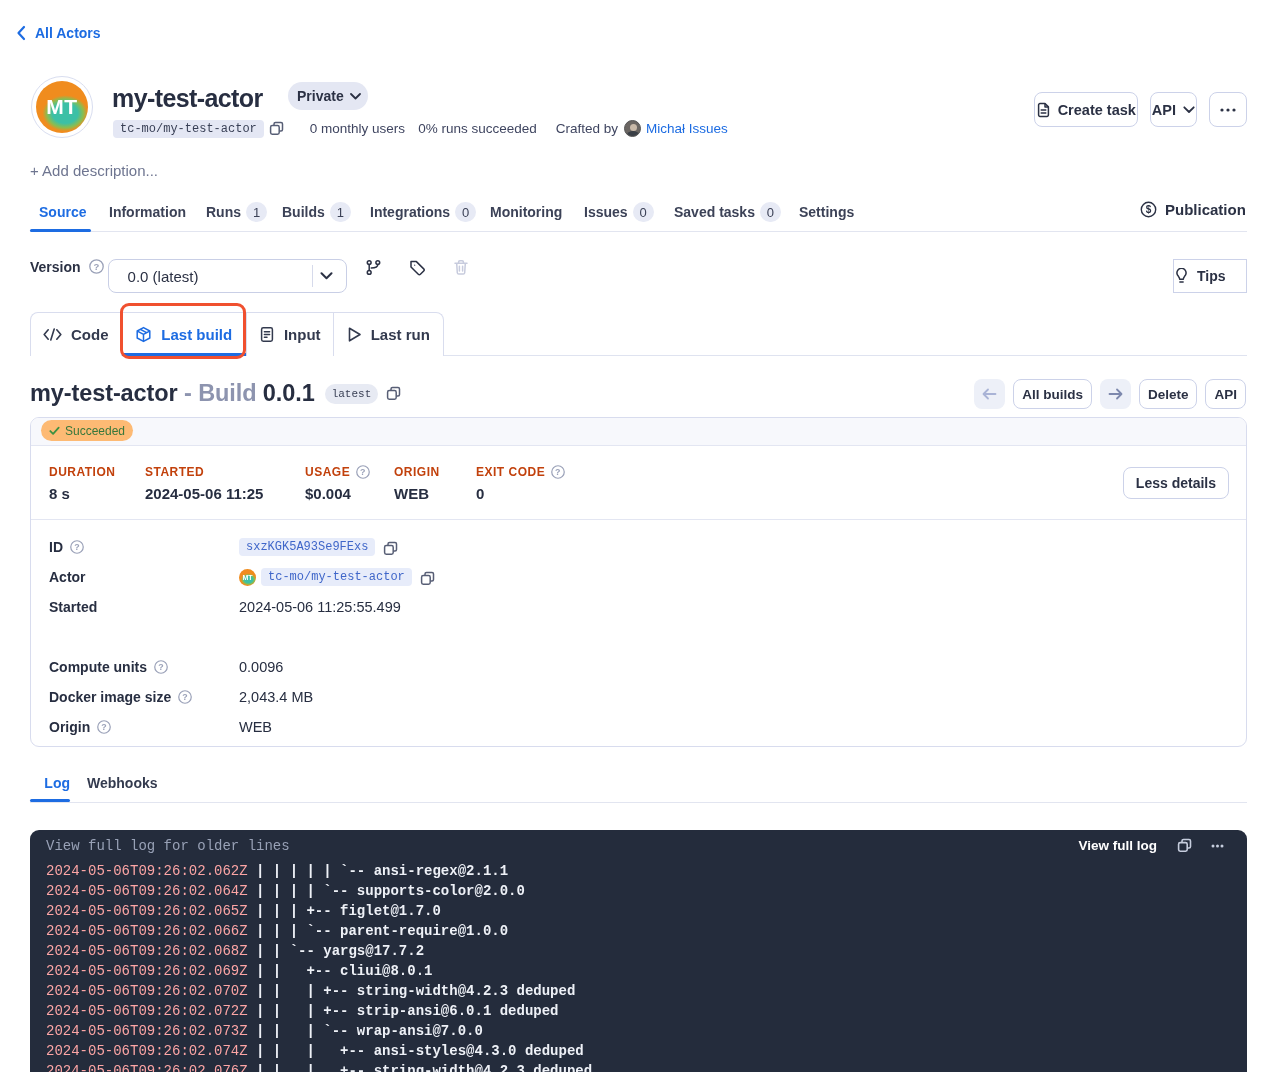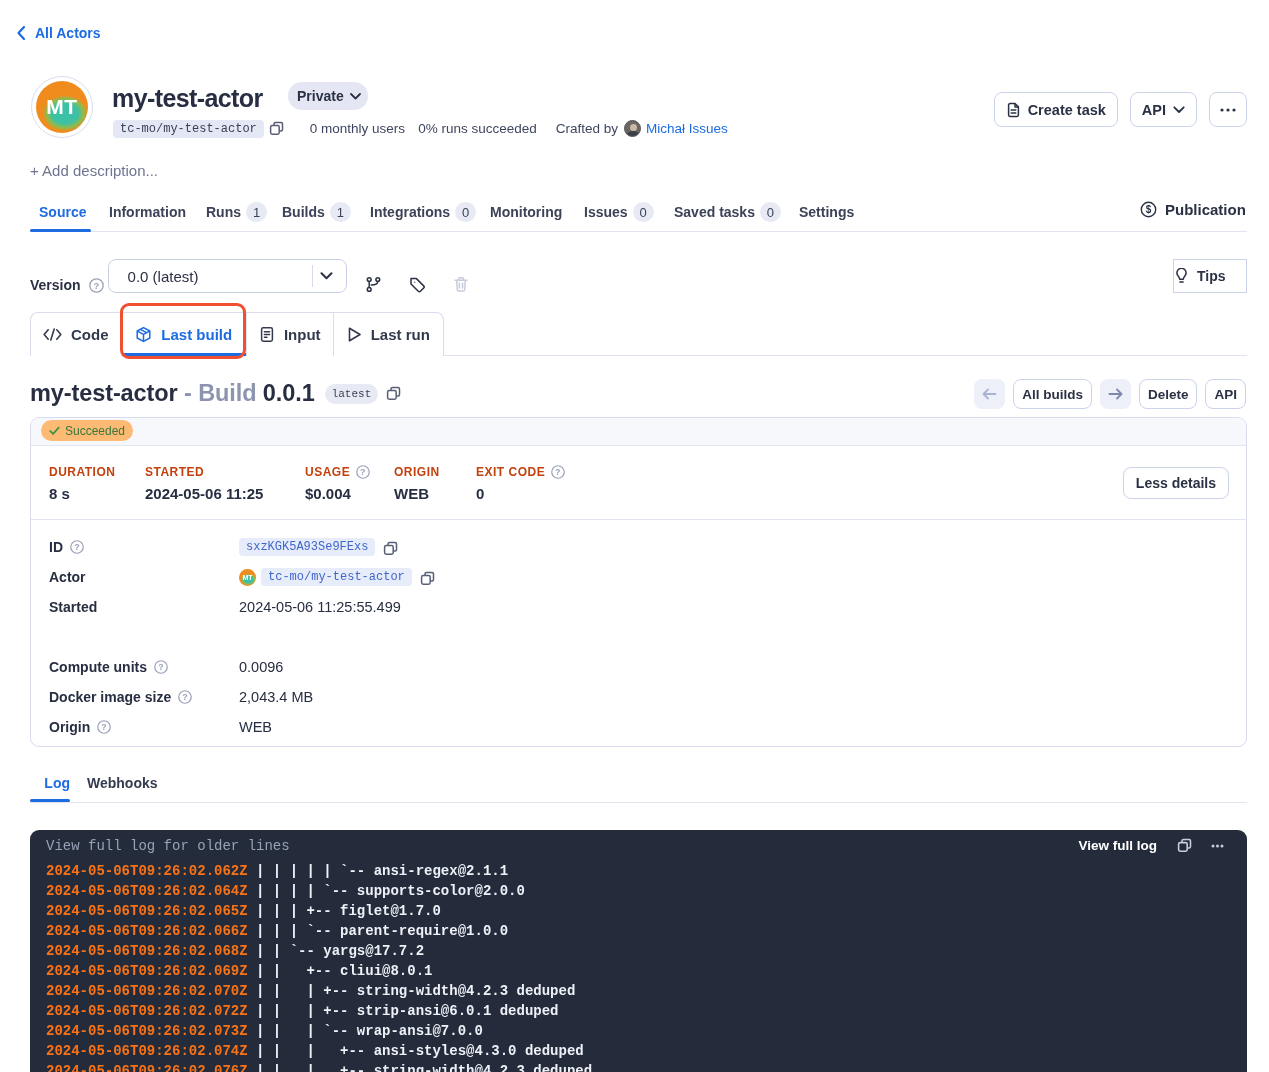--- a/index.html
+++ b/index.html
@@ -14,32 +14,32 @@
 .h1{left:112px;top:84px;font-size:25px;font-weight:700;color:#272e41;letter-spacing:-0.6px}
 .private{white-space:nowrap;left:288px;top:82px;height:28px;background:#e4e7f3;border-radius:14px;padding:0 7px 0 9px;display:flex;align-items:center;gap:6px;font-size:14px;font-weight:700;color:#2b3144}
 .metarow{left:113px;top:119px;height:19px;display:flex;align-items:center;font-size:13.5px;color:#3f4560;white-space:nowrap}
 .codepill{background:#e4e7f4;border-radius:4px;padding:2px 7px;font-family:"Liberation Mono",monospace;font-size:12px;color:#383f55}
 .copyic{margin-left:5px}
 .crafted-av{width:17px;height:17px;border-radius:50%;background:#6b6662;position:relative;overflow:hidden;border:1px solid #555}
 .crafted-av:before{content:"";position:absolute;left:5px;top:3px;width:7px;height:7px;border-radius:50%;background:#c9b9a8}
 .crafted-av:after{content:"";position:absolute;left:2.5px;top:10px;width:12px;height:8px;border-radius:50%;background:#3a3f46}
 .mlink{color:#1d6ce2}
 .topbtns{right:22px;top:92px;display:flex;gap:12px}
-.btn{white-space:nowrap;height:35px;background:#fff;border:1px solid #ccd2e9;border-radius:8px;display:flex;align-items:center;justify-content:center;gap:7px;font-size:14.5px;font-weight:700;color:#2b3144;padding:0 11px}
+.btn{white-space:nowrap;height:35px;background:#fff;border:1px solid #ccd2e9;border-radius:8px;display:flex;align-items:center;justify-content:center;gap:7px;font-size:14.5px;font-weight:700;color:#2b3144;padding:0 1px}
 .adddesc{left:30px;top:162px;color:#6e7590;font-size:15px}
 
 .tabs{left:0;top:202px;width:1269px;height:20px;font-size:14px;font-weight:700;color:#3c4257}
 .tabs .t{position:absolute;top:0;height:20px;display:flex;align-items:center;gap:5px;white-space:nowrap}
 .cnt{background:#e7eaf5;border-radius:10px;min-width:21px;height:20px;padding:0 5px;font-size:13px;font-weight:400;display:flex;align-items:center;justify-content:center;color:#3c4257}
 .tabs .active{color:#1d6ce2}
 .tabline{left:30px;top:231px;width:1217px;height:1px;background:#e2e5f0}
 .tabunderline{left:30px;top:229px;width:61px;height:3px;background:#1d6ce2;border-radius:2px}
 .publication{left:1140px;top:201px;display:flex;align-items:center;gap:8px;font-size:15px;font-weight:700;color:#2b3144}
 
-.vrow{left:30px;top:259px;display:flex;align-items:flex-end;height:34px}
+.vrow{left:30px;top:259px;display:flex;align-items:flex-start;height:34px}
 .vlabel{font-size:14px;font-weight:700;color:#2b3144}
 .select{width:239px;height:34px;border:1px solid #c9cfe6;border-radius:8px;background:#fff;display:flex;align-items:center;font-size:15px;color:#2b3144;margin-left:4px;position:relative}
 .select .txt{padding-left:19px}
 .select .divline{position:absolute;right:33px;top:5px;bottom:5px;width:1px;background:#d6daeb}
 .select .chev{position:absolute;right:13px}
 .vicons{display:flex;align-items:center;gap:27px;margin-left:18px}
 .tips{left:1173px;top:259px;height:34px;width:74px;background:#fff;border:1px solid #ccd2e9;border-radius:0;display:flex;align-items:center;justify-content:flex-start;gap:8px;font-size:14px;font-weight:700}
 
 .subwrap{left:0;top:312px;width:1269px;height:44px}
 .subline{position:absolute;left:30px;top:43px;width:1217px;height:1px;background:#dfe3f0}
@@ -76,21 +76,21 @@
 .logtabs .lt1{color:#1d6ce2}
 .logtabs .lt2{color:#333a4e}
 .loguline{left:30px;top:799px;width:40px;height:3px;background:#1d6ce2;border-radius:2px}
 .logline{left:30px;top:802px;width:1217px;height:1px;background:#e2e5f0}
 
 .logpanel{left:30px;top:830px;width:1217px;height:242px;background:#242c3c;border-radius:9px 9px 0 0;overflow:hidden;font-family:"Liberation Mono",monospace;font-size:14px}
 .loghead{position:absolute;left:16px;top:8px;color:#98a1b6;letter-spacing:0px}
 .logright{position:absolute;right:23px;top:8px;display:flex;align-items:center}
 .vfl{font-family:"Liberation Sans",sans-serif;font-size:13.5px;font-weight:700;color:#fff}
 .loglines{position:absolute;left:16px;top:31px;line-height:20px;white-space:pre;color:#eef1f7;font-weight:700}
-.loglines .ts{color:#f97316;font-weight:700}
+.loglines .ts{color:#fca5a5;font-weight:400}
 </style>
 </head>
 <body>
 <div class="abs back"><svg width="10" height="16" viewBox="0 0 10 16" fill="none" stroke="#1d6ce2" stroke-width="2.2" stroke-linecap="round" stroke-linejoin="round">
       <path d="M8 2L2.5 8L8 14"></path>
     </svg>All Actors</div>
 
 <div class="abs avatar-ring">
     <div class="avatar-core">MT</div>
   </div>

